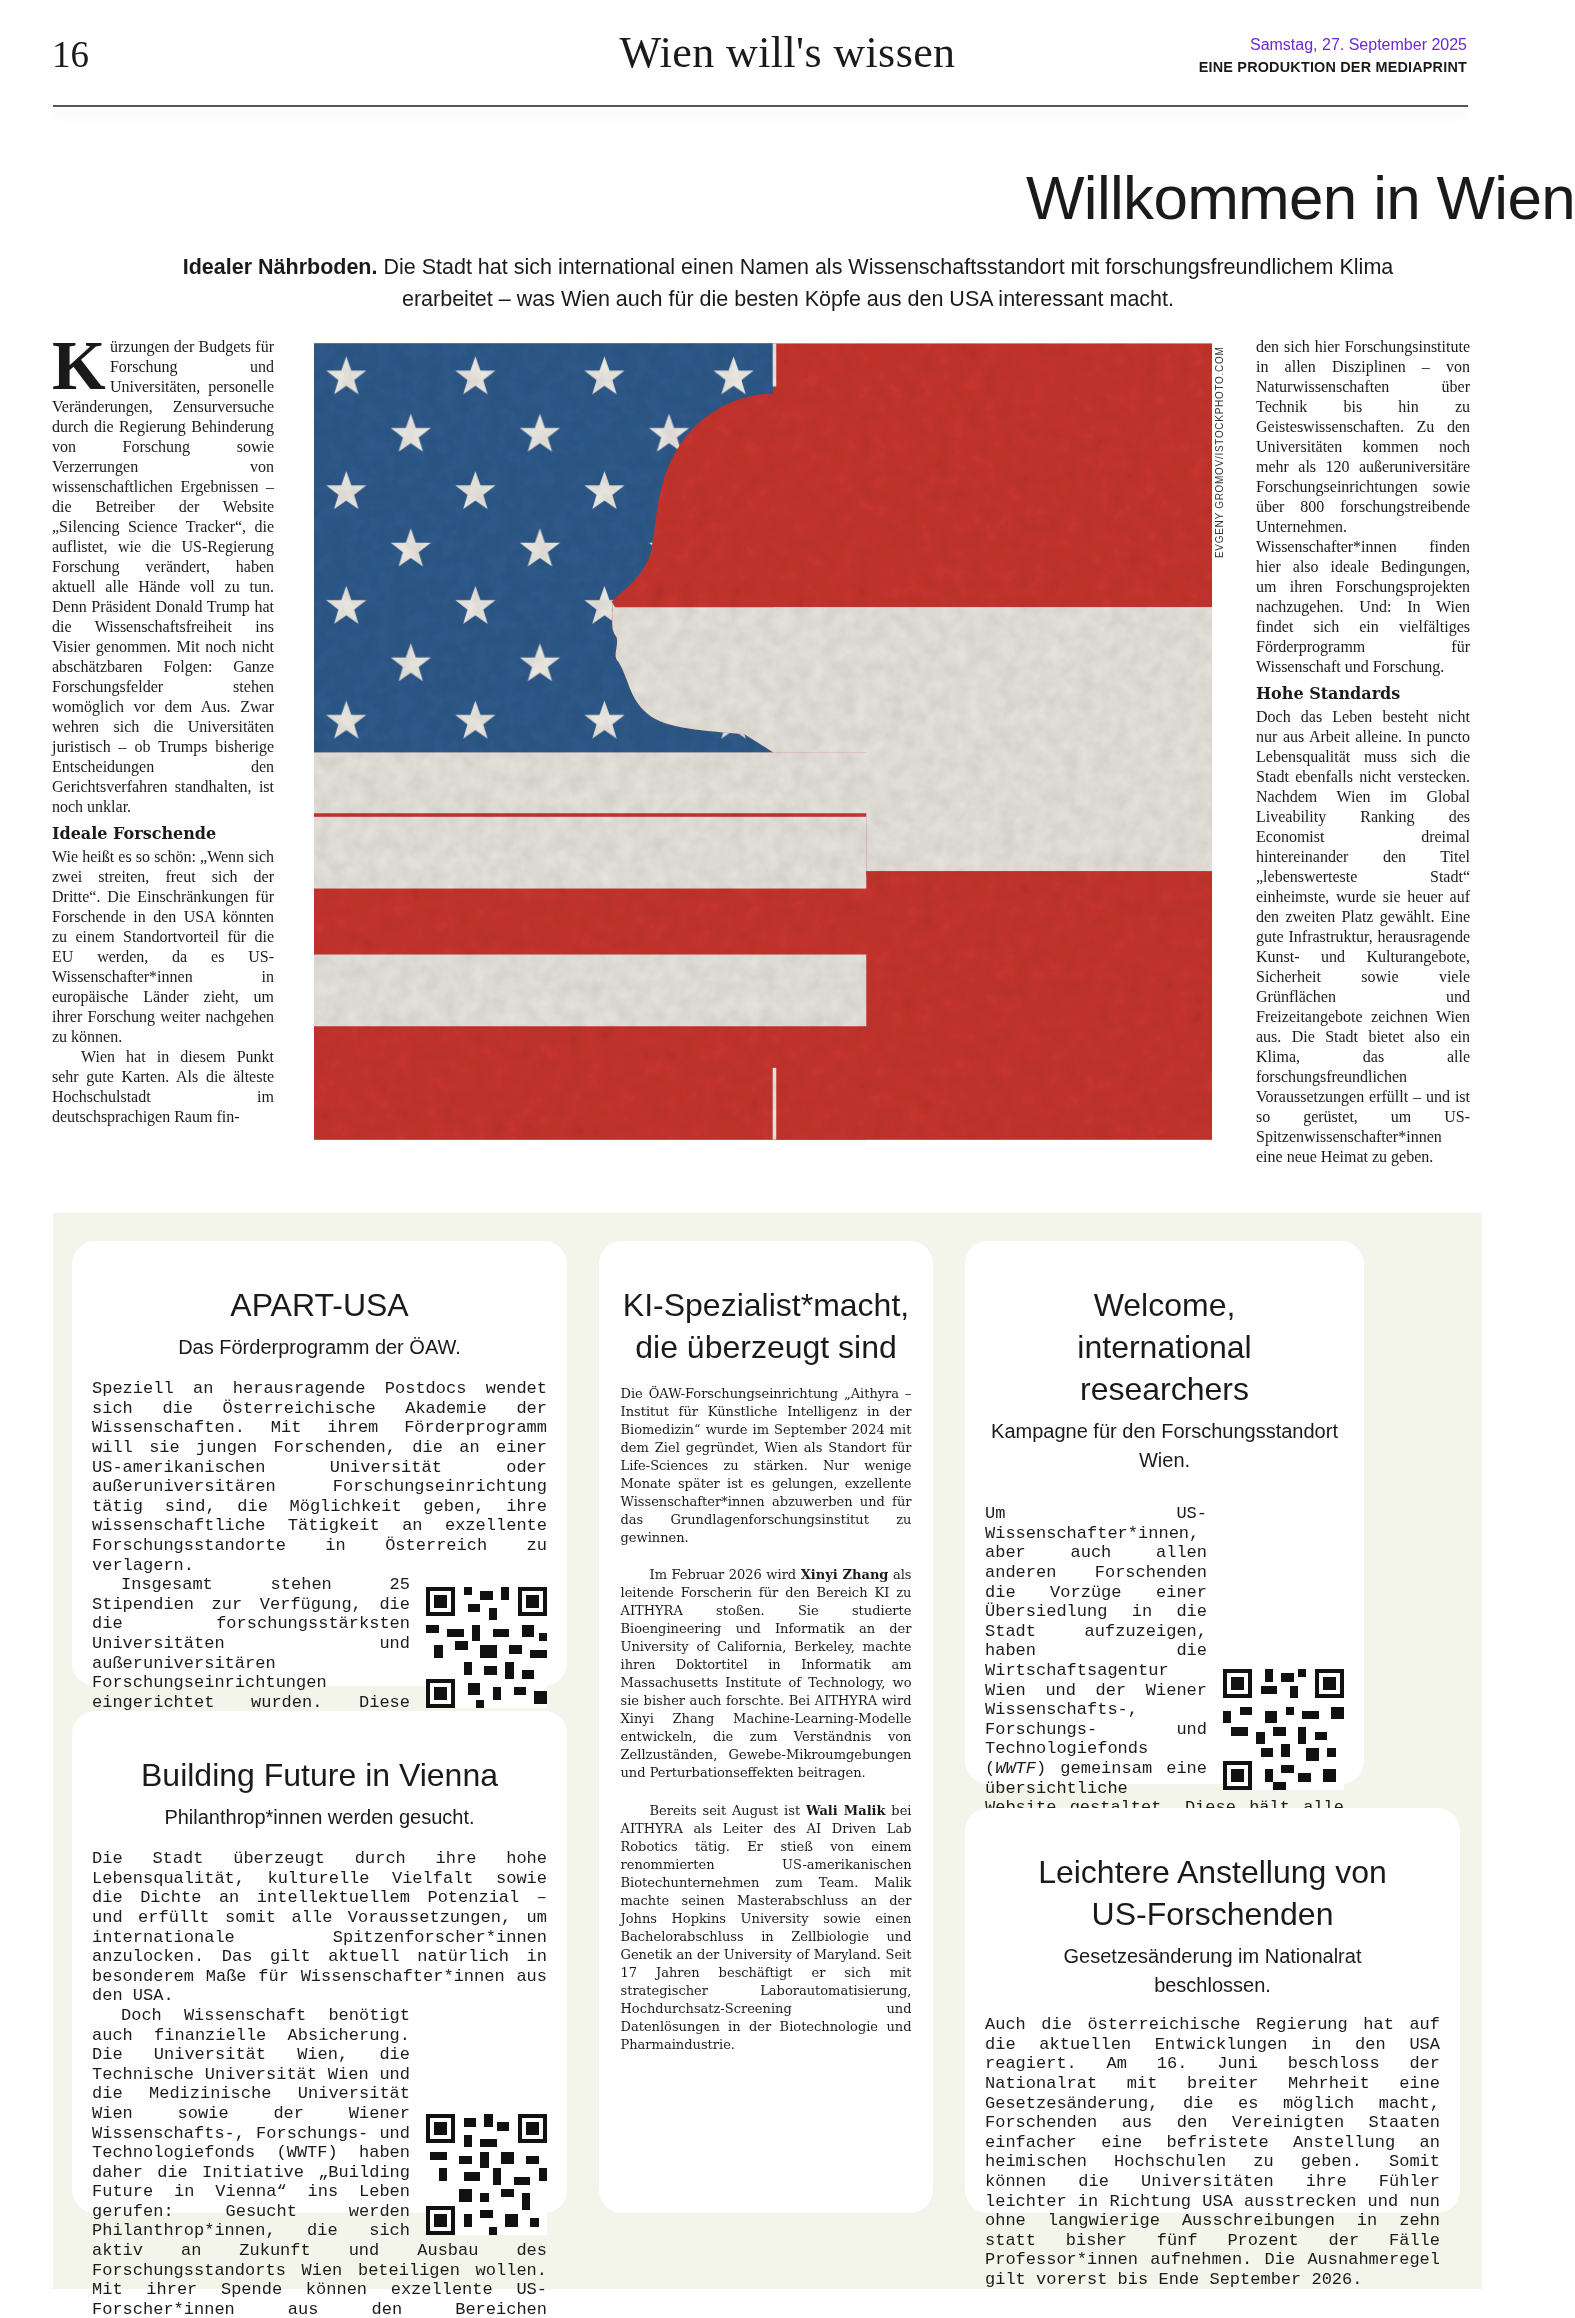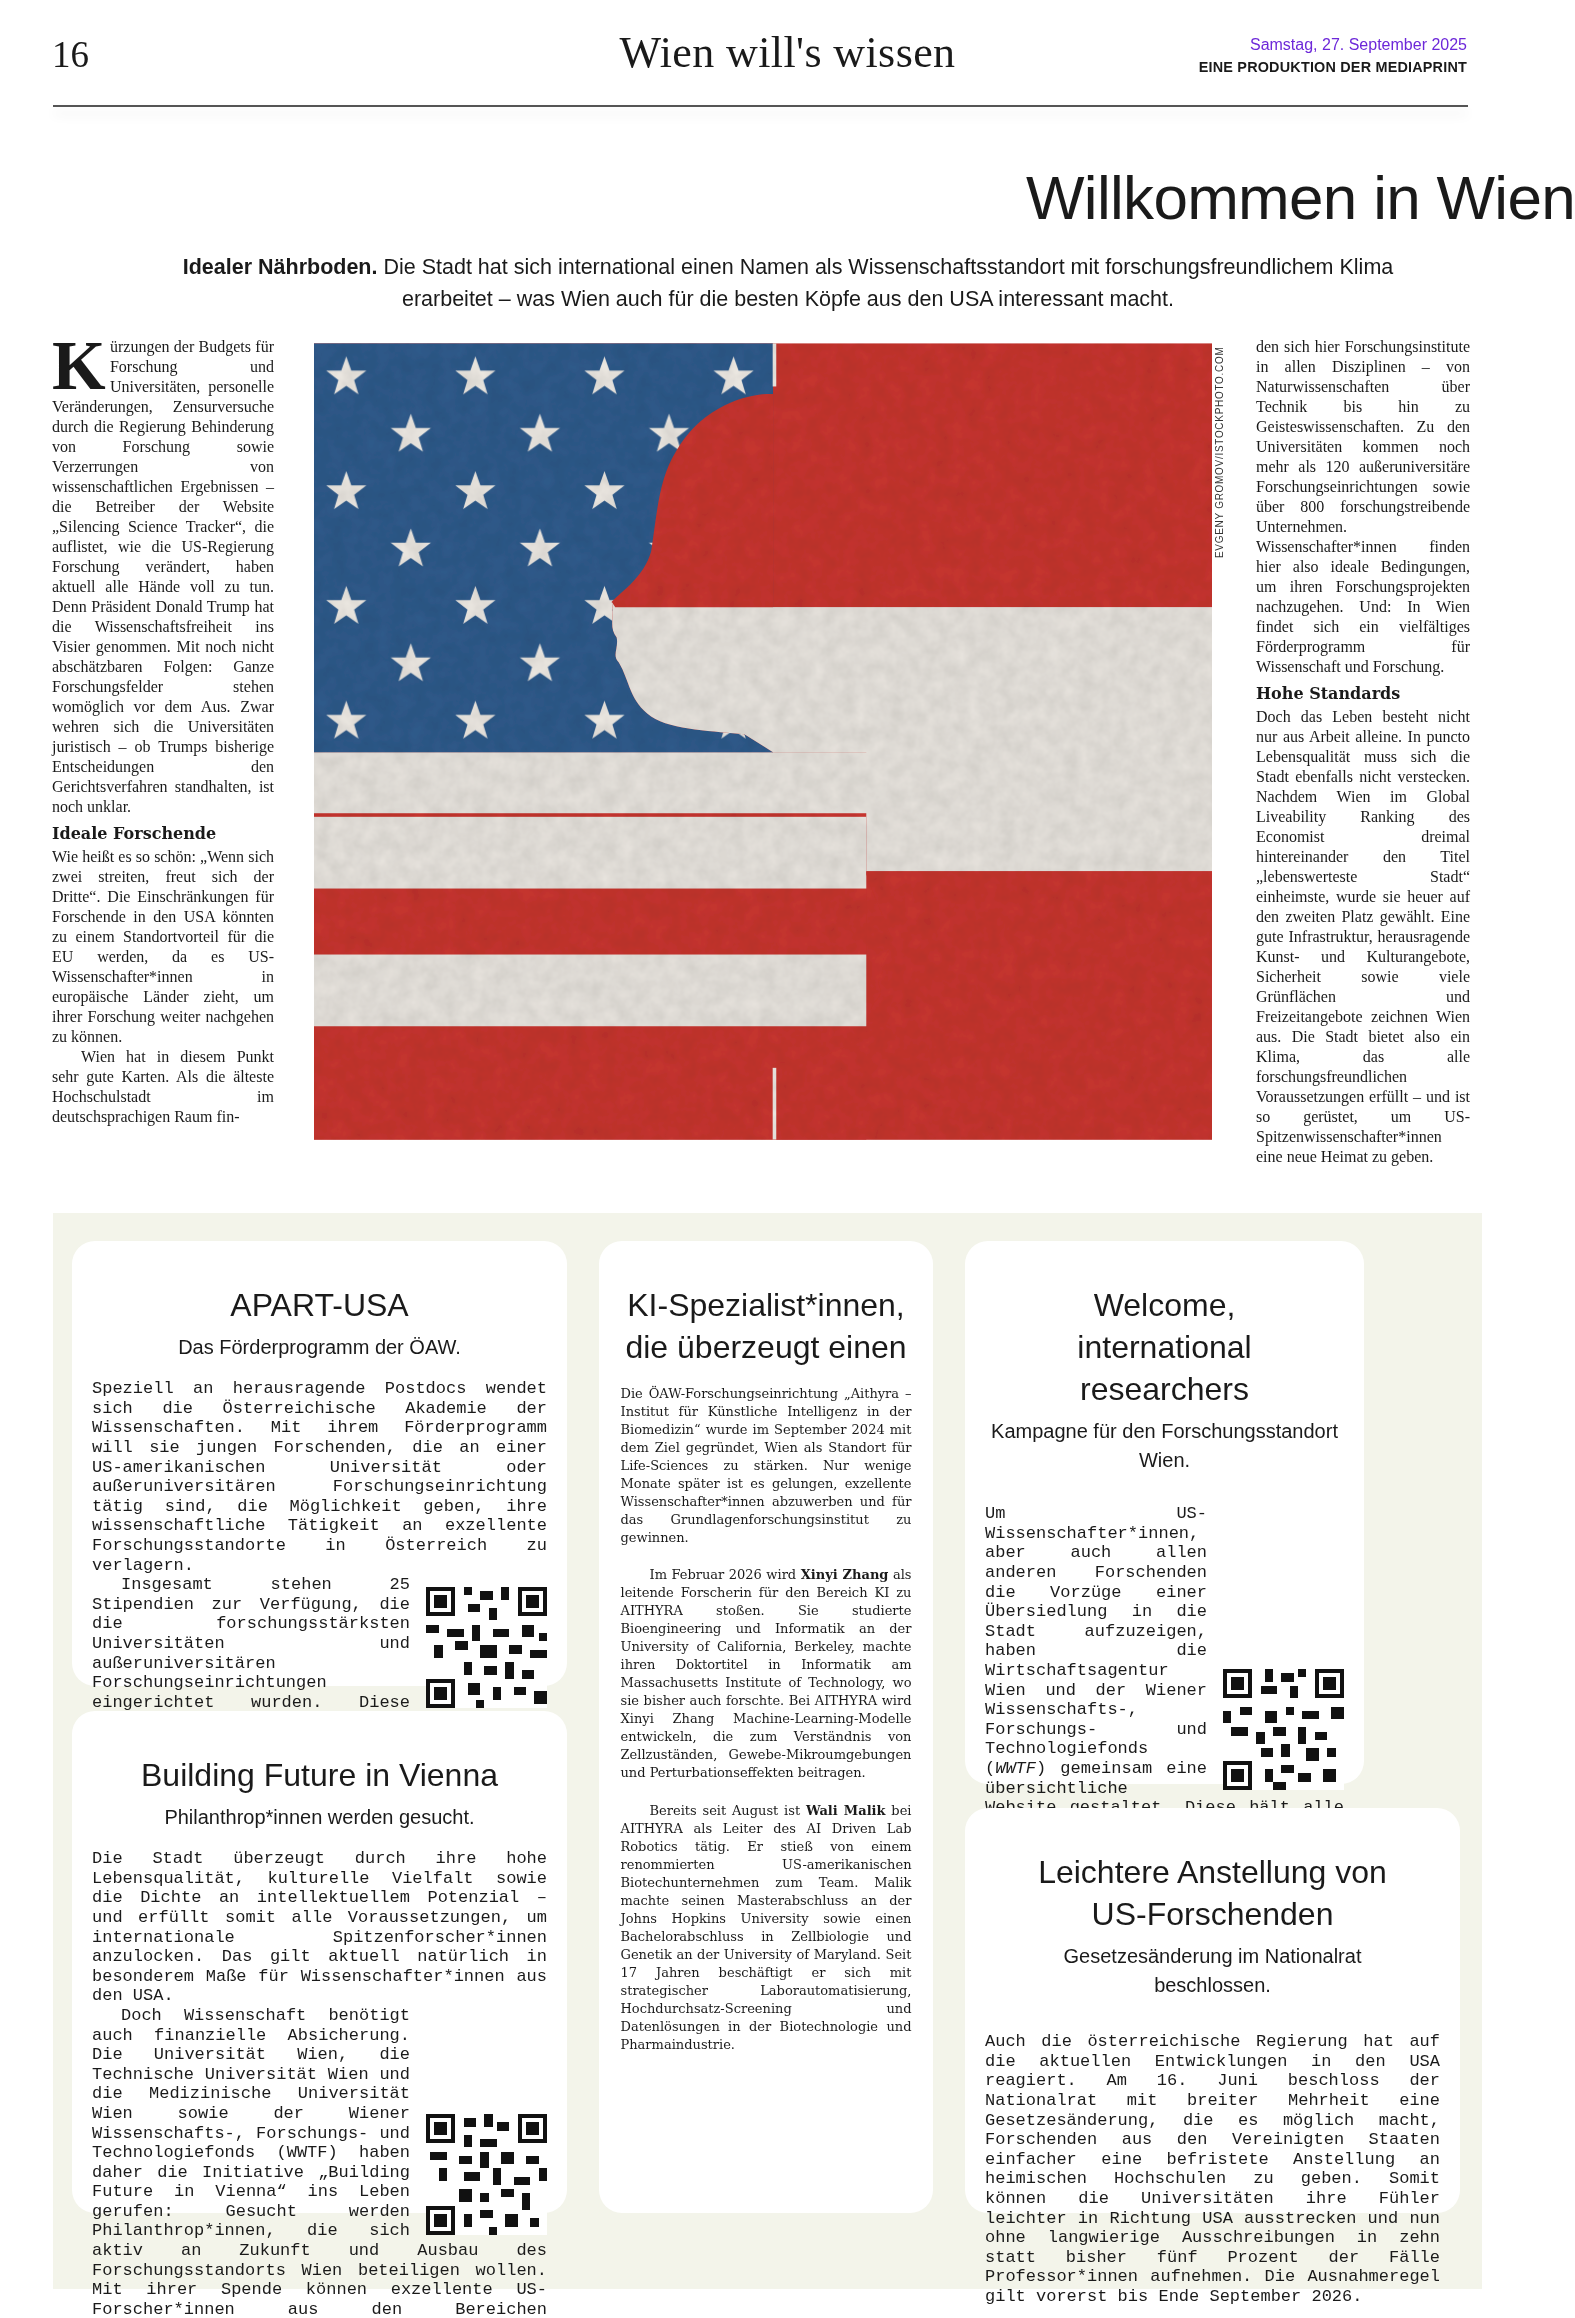--- a/index.html
+++ b/index.html
@@ -217,21 +217,21 @@
             </g>
           </svg>
       </div>
       <p class="indent">Doch Wissenschaft benötigt auch finanzielle Absicherung. Die Universität Wien, die Technische Universität Wien und die Medizinische Universität Wien sowie der Wiener Wissenschafts-, Forschungs- und Technologiefonds (WWTF) haben daher die Initiative „Building Future in Vienna“ ins Leben gerufen: Gesucht werden Philanthrop*innen, die sich aktiv an Zukunft und Ausbau des Forschungsstandorts Wien beteiligen wollen. Mit ihrer Spende können exzellente US-Forscher*innen aus den Bereichen Quantenphysik, Computerwissenschaften und AI, Life Sciences und Gesundheit, Umwelt- und Klimaforschung sowie Geistes- und Sozialwissenschaften nach Wien geholt werden.</p>
     </div>
   </div>
 </div>
 
 <div class="box box-ki">
   <div class="box-inner" style="left:21.5px;right:21.5px;">
-    <h2>KI-Spezialist*innen, die überzeugt einen</h2>
+    <h2>KI-Spezialist*macht, die überzeugt sind</h2>
     <div class="body" style="font-family:'DejaVu Serif',serif;font-size:13px;line-height:18px;">
       <p>Die ÖAW-Forschungseinrichtung „Aithyra – Institut für Künstliche Intelligenz in der Biomedizin“ wurde im September 2024 mit dem Ziel gegründet, Wien als Standort für Life-Sciences zu stärken. Nur wenige Monate später ist es gelungen, exzellente Wissenschafter*innen abzuwerben und für das Grundlagenforschungsinstitut zu gewinnen.</p>
       <p class="indent gap"><span>Im Februar 2026 wird </span><b>Xinyi Zhang</b><span> als leitende Forscherin für den Bereich KI zu AITHYRA stoßen. Sie studierte Bioengineering und Informatik an der University of California, Berkeley, machte ihren Doktortitel in Informatik am Massachusetts Institute of Technology, wo sie bisher auch forschte. Bei AITHYRA wird Xinyi Zhang Machine-Learning-Modelle entwickeln, die zum Verständnis von Zellzuständen, Gewebe-Mikroumgebungen und Perturbationseffekten beitragen.</span></p>
       <p class="indent gap"><span>Bereits seit August ist </span><b>Wali Malik</b><span> bei AITHYRA als Leiter des AI Driven Lab Robotics tätig. Er stieß von einem renommierten US-amerikanischen Biotechunternehmen zum Team. Malik machte seinen Masterabschluss an der Johns Hopkins University sowie einen Bachelorabschluss in Zellbiologie und Genetik an der University of Maryland. Seit 17 Jahren beschäftigt er sich mit strategischer Laborautomatisierung, Hochdurchsatz-Screening und Datenlösungen in der Biotechnologie und Pharmaindustrie.</span></p>
     </div>
   </div>
 </div>
 
 <div class="box box-welcome">
   <div class="box-inner">
@@ -281,18 +281,18 @@
       </div>
       <p><span>Um US-Wissenschafter*innen, aber auch allen anderen Forschenden die Vorzüge einer Übersiedlung in die Stadt aufzuzeigen, haben die Wirtschaftsagentur Wien und der Wiener Wissenschafts-, Forschungs- und Technologiefonds (</span><i>WWTF</i><span>) gemeinsam eine übersichtliche Website gestaltet. Diese hält alle wichtigen Informationen für Interessierte parat – sie zeigt, was Wien lebenswert macht, präsentiert den Forschungsstandort, spiegelt die exzellente Hochschullandschaft wider und lässt Expats aus den USA zu Wort kommen, die erzählen, was sie an Wien so schätzen. Und natürlich finden sich Ansprechpartner*innen für Fragen und Anliegen zur Ansiedlung. Die Webseite wurde über ViennaBusiness, die internationale Marke für den Wirtschaftsstandort Wien, beworben.</span></p>
     </div>
   </div>
 </div>
 
 <div class="box box-leichter">
   <div class="box-inner">
     <h2 style="padding:0 50px;">Leichtere Anstellung von US-Forschenden</h2>
     <div class="sub" style="padding:0 72px;">Gesetzesänderung im Nationalrat beschlossen.</div>
-    <div class="body" style="margin-top:32px;">
+    <div class="body" style="margin-top:15px;">
       <p>Auch die österreichische Regierung hat auf die aktuellen Entwicklungen in den USA reagiert. Am 16. Juni beschloss der Nationalrat mit breiter Mehrheit eine Gesetzesänderung, die es möglich macht, Forschenden aus den Vereinigten Staaten einfacher eine befristete Anstellung an heimischen Hochschulen zu geben. Somit können die Universitäten ihre Fühler leichter in Richtung USA ausstrecken und nun ohne langwierige Ausschreibungen in zehn statt bisher fünf Prozent der Fälle Professor*innen aufnehmen. Die Ausnahmeregel gilt vorerst bis Ende September 2026.</p>
     </div>
   </div>
 </div>
 
 
 </body></html>

